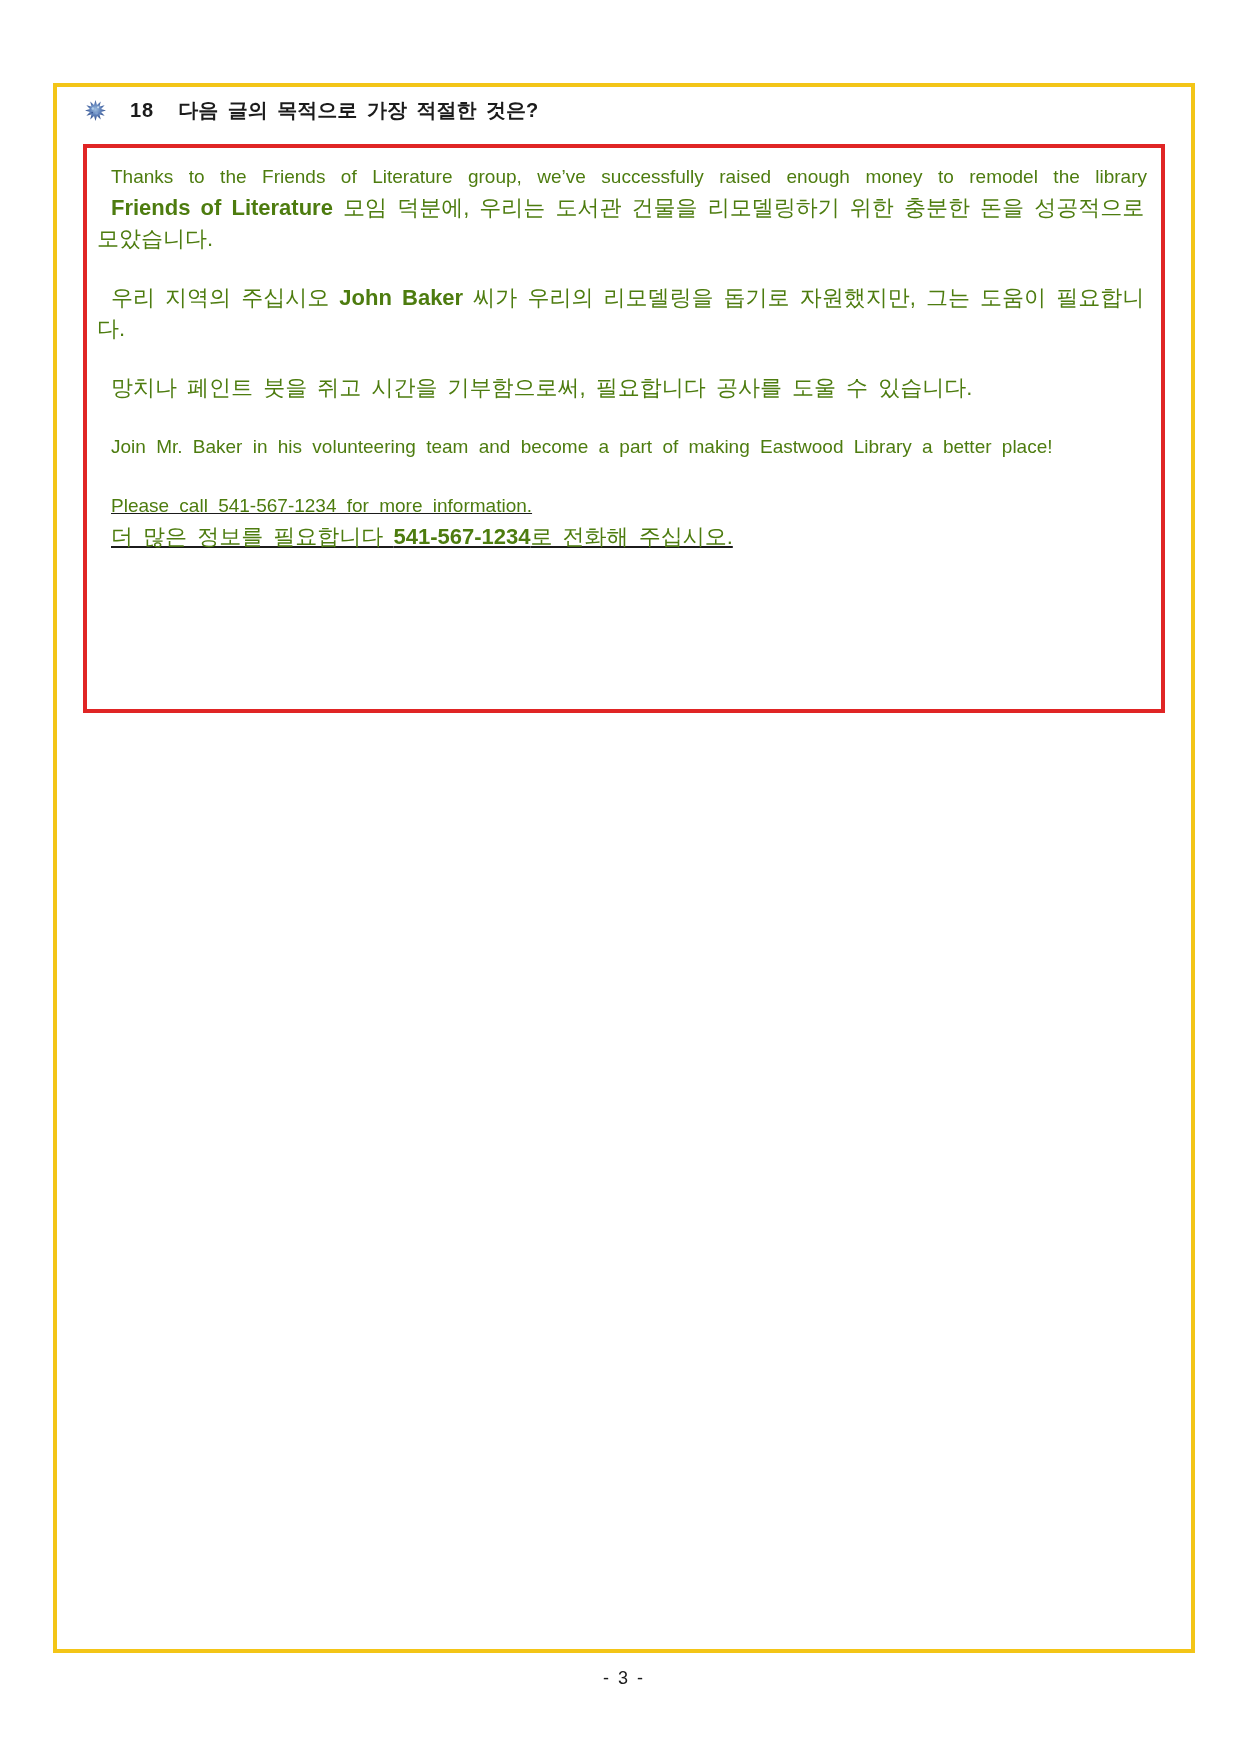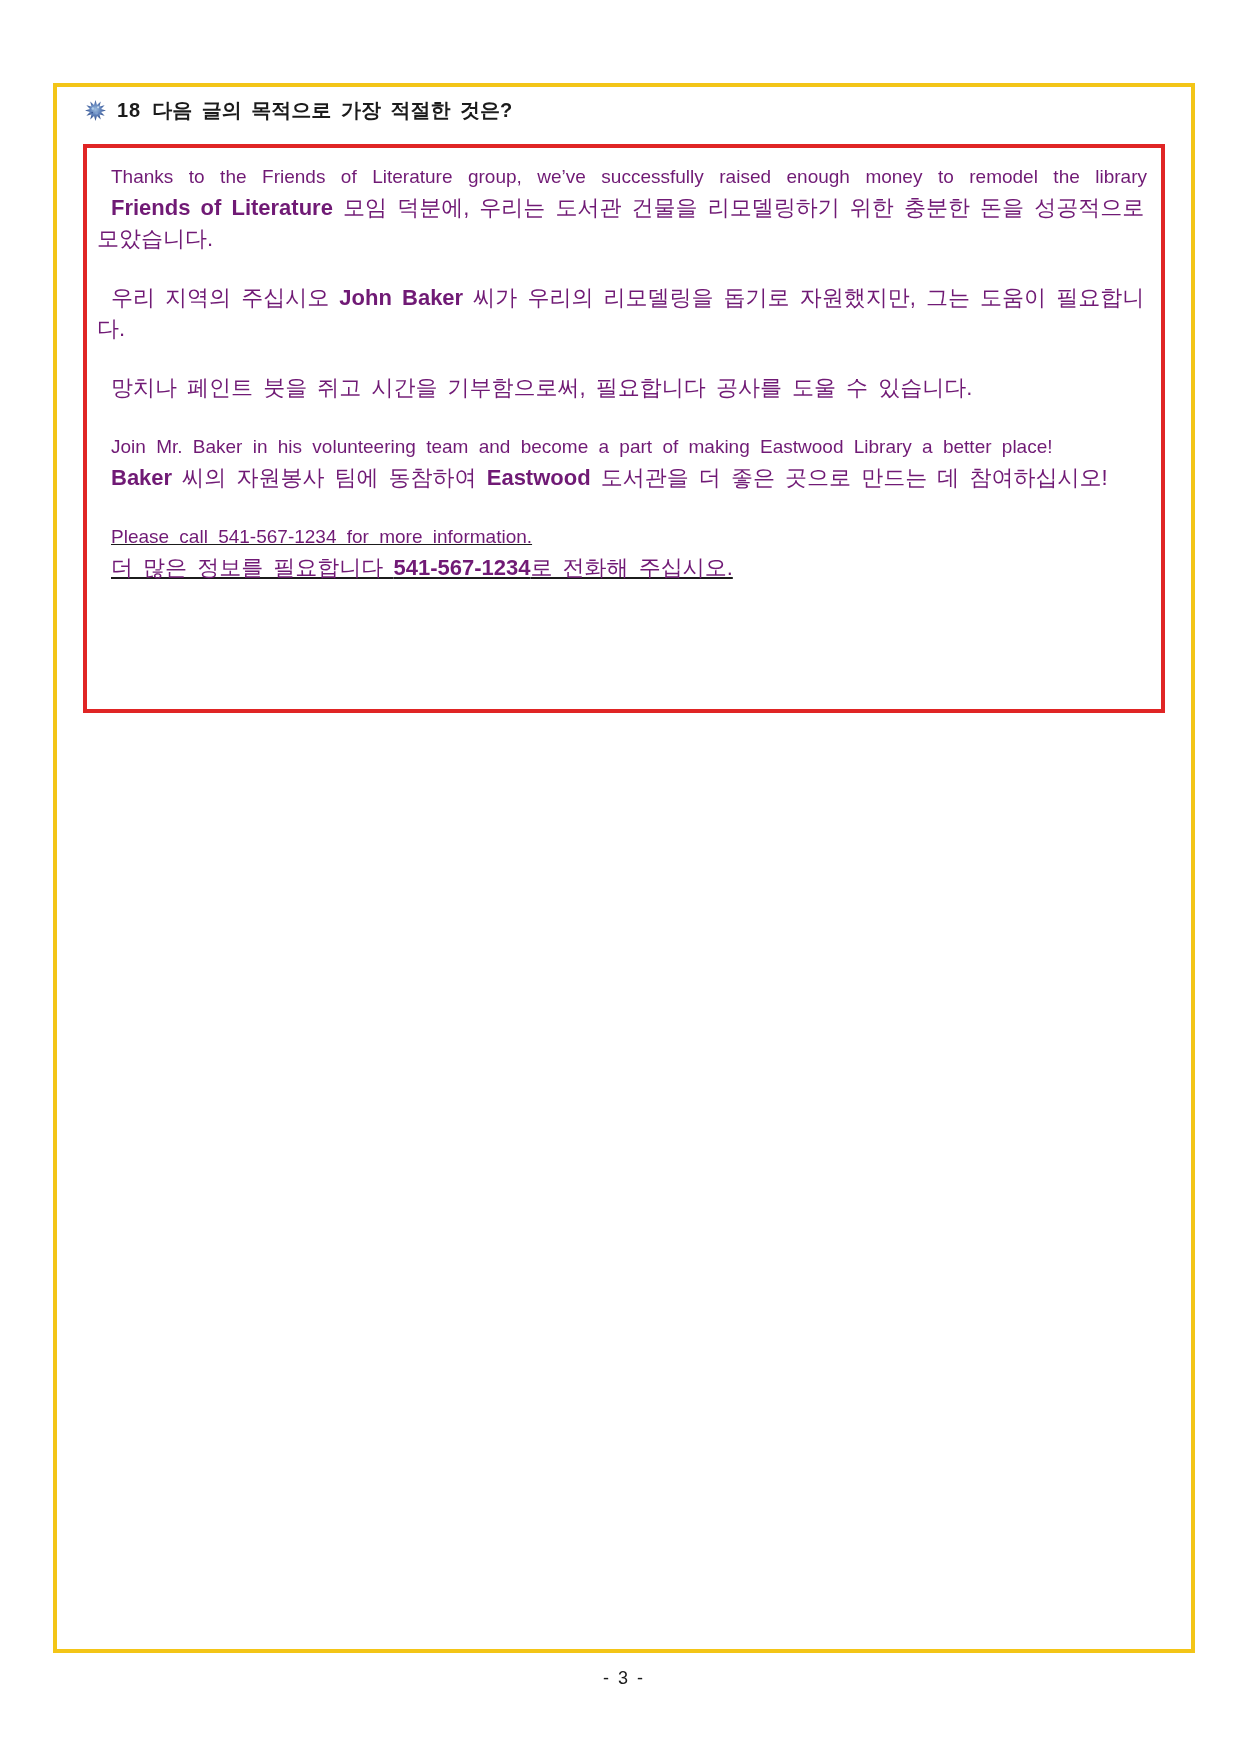--- a/index.html
+++ b/index.html
@@ -20,21 +20,21 @@
     height: 1570px;
     border: 4px solid #F3C517;
     background: #ffffff;
   }
   .question-header {
     position: absolute;
     left: 28px;
     top: 10px;
     display: flex;
     align-items: center;
-    gap: 11px;
+    gap: 24px;
     font-size: 20px;
     font-weight: bold;
     word-spacing: 4px;
     white-space: nowrap;
   }
   .bullet-icon {
     width: 21px;
     height: 21px;
     display: inline-block;
     flex: 0 0 auto;
@@ -50,21 +50,21 @@
     background: #ffffff;
     padding: 13px 14px 0 10px;
   }
   .group { margin-bottom: 28px; }
   .group:last-child { margin-bottom: 0; text-decoration: underline; }
   .line {
     line-height: 31px;
     font-size: 19px;
     text-indent: 14px;
     word-spacing: 5px;
-    color: #701a75;
+    color: #4d7c0f;
   }
   .line.en-justify {
     text-align: justify;
     text-align-last: justify;
     word-spacing: 2px;
   }
   .line.en-cont { text-indent: 0; word-spacing: 5px; }
   .line.ko { font-size: 22px; word-spacing: 4px; }
   .seg-bold { font-weight: bold; }
   .page-number {
@@ -108,21 +108,20 @@
         <p class="line ko"><span class="seg-bold">Friends of Literature</span><span> 모임 덕분에, 우리는 도서관 건물을 리모델링하기 위한 충분한 돈을 성공적으로 모았습니다.</span></p>
       </div>
       <div class="group">
         <p class="line ko"><span>우리 지역의 주십시오 </span><span class="seg-bold">John Baker</span><span> 씨가 우리의 리모델링을 돕기로 자원했지만, 그는 도움이 필요합니다.</span></p>
       </div>
       <div class="group">
         <p class="line ko"><span>망치나 페인트 붓을 쥐고 시간을 기부함으로써, 필요합니다 공사를 도울 수 있습니다.</span></p>
       </div>
       <div class="group">
         <p class="line en"><span>Join Mr. Baker in his volunteering team and become a part of making Eastwood Library a better place!</span></p>
-        <p class="line ko"><span class="seg-bold">Baker</span><span> 씨의 자원봉사 팀에 동참하여 </span><span class="seg-bold">Eastwood</span><span> 도서관을 더 좋은 곳으로 만드는 데 참여하십시오!</span></p>
       </div>
       <div class="group">
         <p class="line en"><span>Please call 541-567-1234 for more information.</span></p>
         <p class="line ko"><span>더 많은 정보를 필요합니다 </span><span class="seg-bold">541-567-1234</span><span>로 전화해 주십시오.</span></p>
       </div>
     </div>
 
 </div>
 
 <div class="page-number">- 3 -</div>

